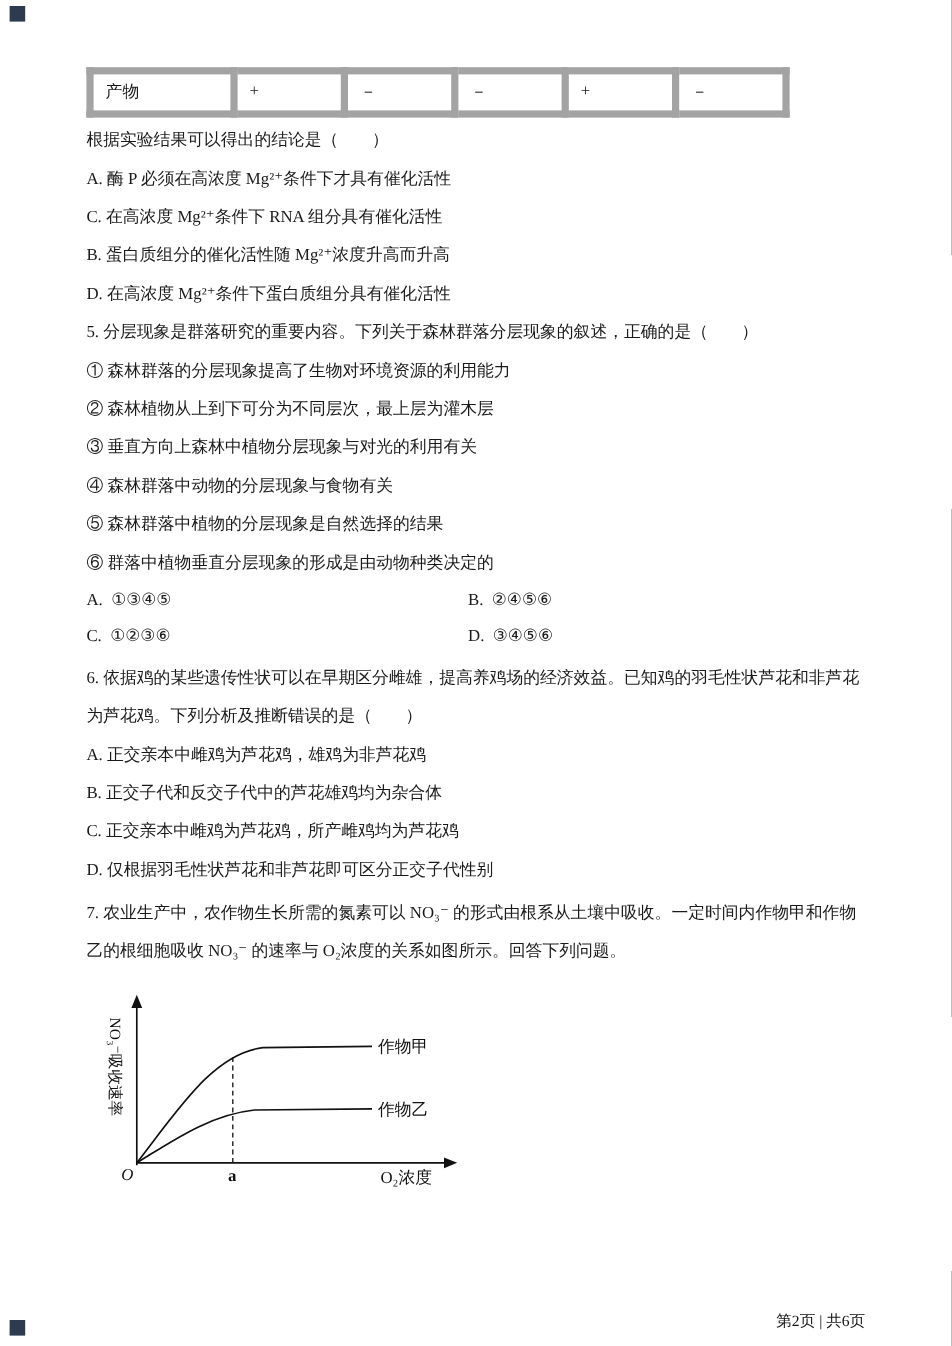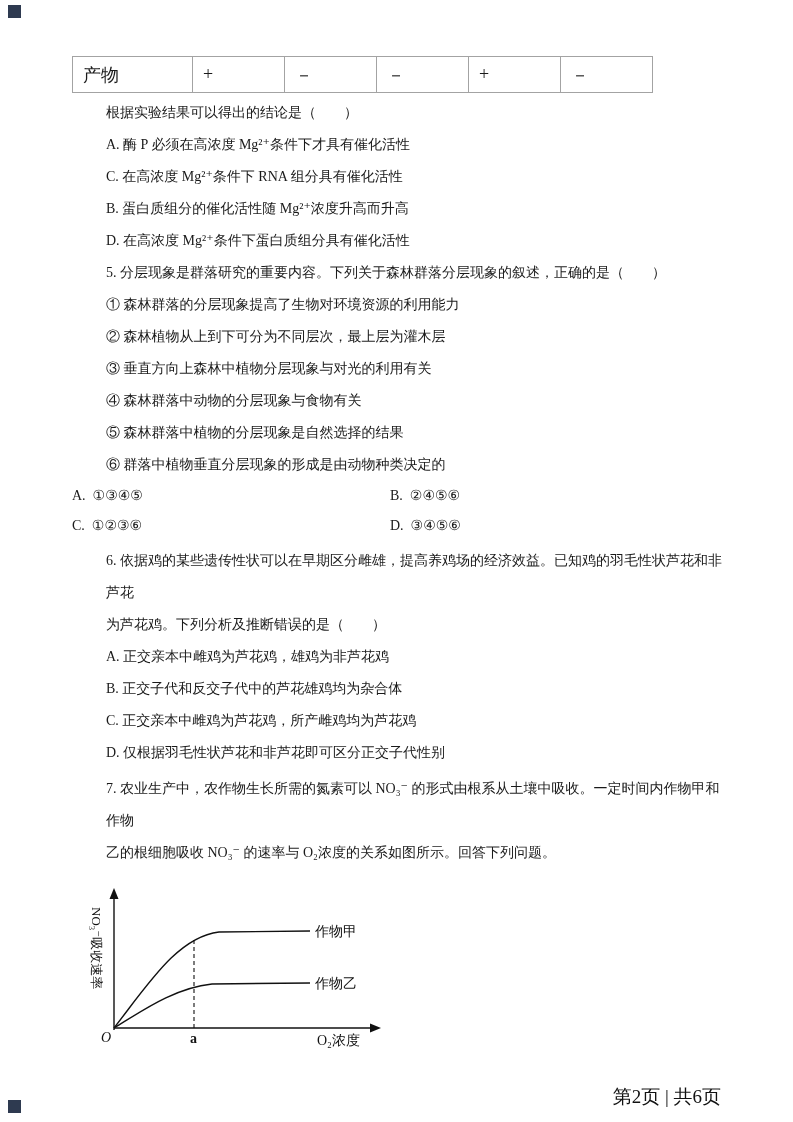--- a/index.html
+++ b/index.html
@@ -14,45 +14,45 @@
     overflow:hidden;
   }
   .corner { position:absolute; width:13px; height:13px; background:#2e3a50; }
   .corner.tl { left:8px; top:5px; }
   .corner.bl { left:8px; bottom:9px; }
 
   .content {
     position:absolute; left:72px; top:56px; width:650px;
     font-size:14px;
   }
-  .line { line-height:32px; white-space:pre-wrap;margin-left:34px; }
+  .line { line-height:32px; white-space:pre-wrap; }
   .para-gap { margin-top:4px; }
 
   table.result { border-collapse:collapse; margin-bottom:4px; table-layout:fixed; }
   table.result td {
-    border:1px solid #a3a3a3;
+    border:6px solid #a3a3a3;
     height:36px;
     padding:0 10px;
-    font-size:18px;
+    font-size:14px;
     vertical-align:middle;
     text-align:left;
   }
   td.c0 { width:120px; }
   td.c  { width:92px; }
 
   .optrow { display:flex; }
   .optrow .opt { display:inline-block; width:318px; line-height:30px; white-space:pre-wrap; }
 
   .figure { margin-top:14px; margin-left:2px; }
   .figure svg { display:block; }
   .figure text { font-family:"Liberation Serif","DejaVu Serif",serif; fill:#111; }
 
   .footer {
     position:absolute; right:72px; bottom:12px;
-    font-size:19px; color:#111;
+    font-size:13px; color:#111;
     font-family:"Liberation Serif","DejaVu Serif",serif;
   }
 </style>
 </head>
 <body>
 
 <div class="page">
 
   <div class="corner tl"></div>
   <div class="corner bl"></div>

